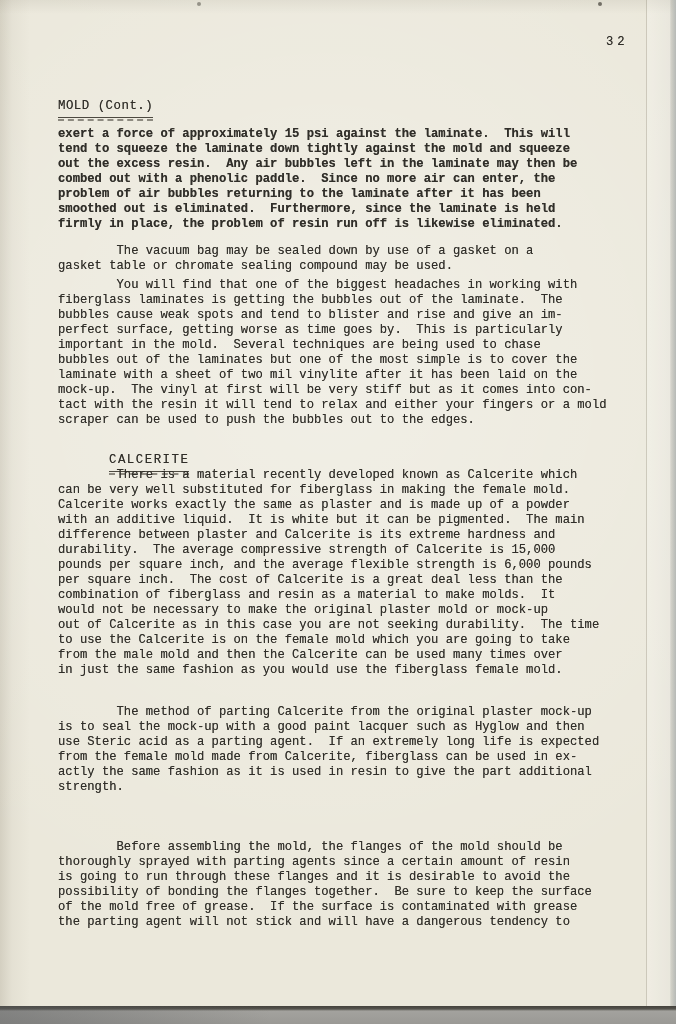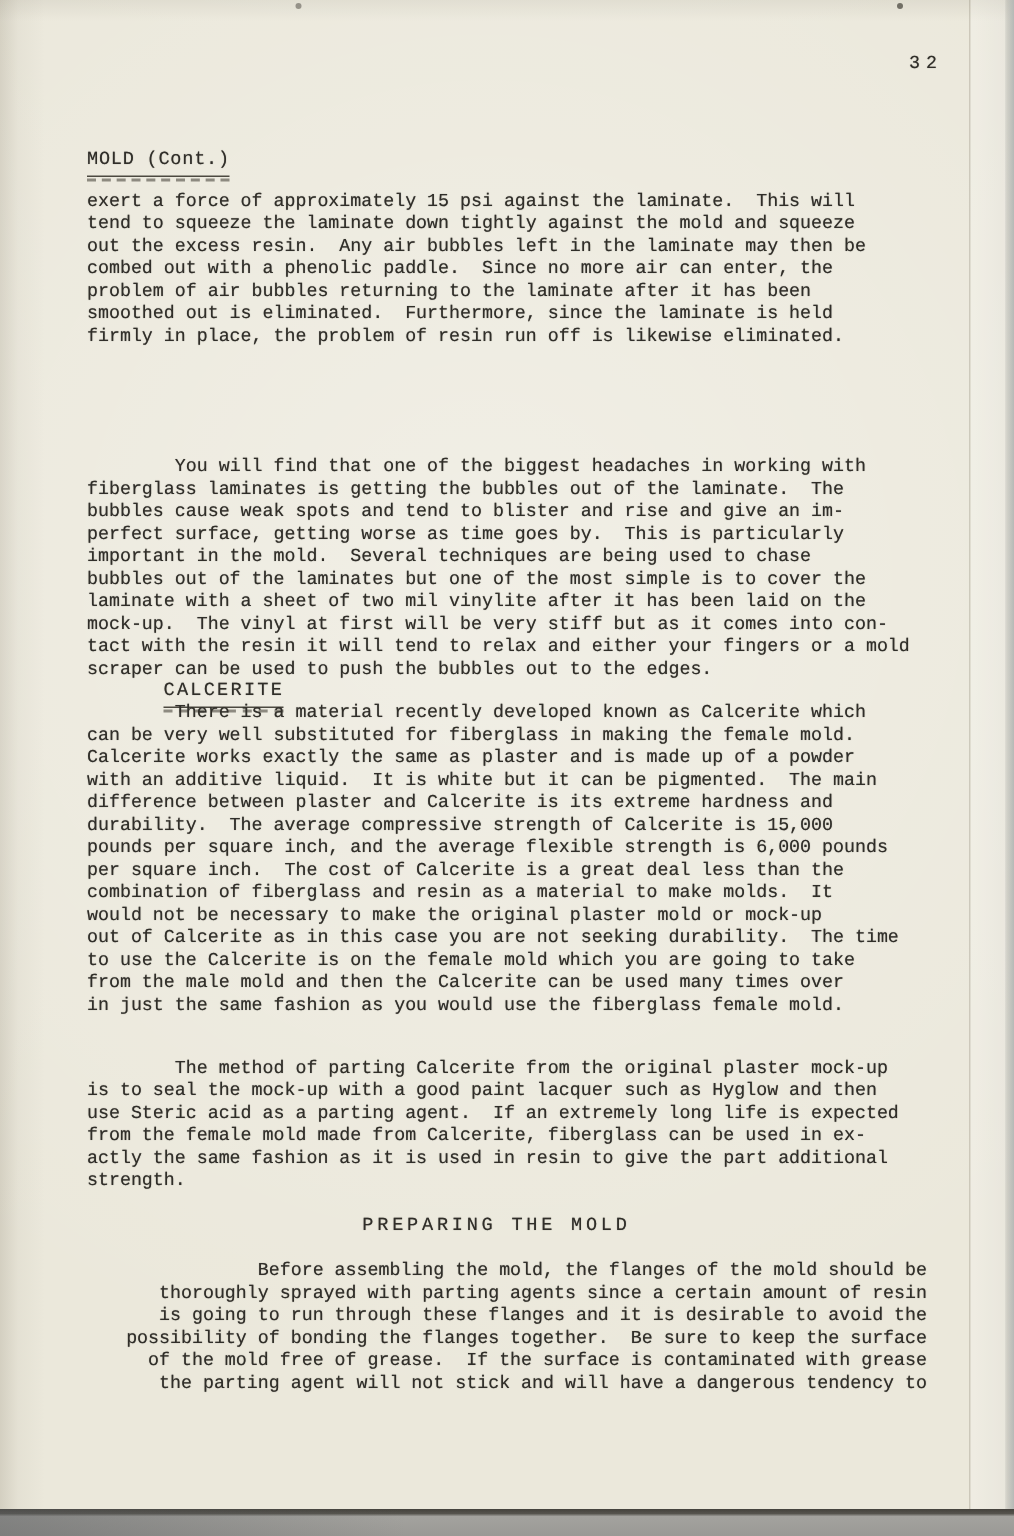--- a/index.html
+++ b/index.html
@@ -102,44 +102,46 @@
     left: 0;
     right: 0;
     bottom: -4px;
     border-bottom: 2px dashed rgba(62,59,50,0.55);
   }
   .h-mold      { left: 58px;  top: 99px;  letter-spacing: 0.5px; }
   .h-calcerite { left: 109px;  top: 453px; letter-spacing: 1.5px; }
   .h-preparing { left: 58px;  top: 810px; width: 546px; text-align: center; letter-spacing: 2.5px; white-space: nowrap; }
   .page-num    { left: 606px; top: 35px;  letter-spacing: 4px; }
 
-  .p1 { top: 127px; }
+  .p1 { top: 127px; font-weight: bold; }
   .p2 { top: 244px; }
-  .p3 { top: 304px; }
+  .p3 { top: 278px; }
   .p4 { top: 468px; }
   .p5 { top: 705px; font-family: Liberation Mono, monospace; }
-  .p6 { top: 840px; text-align: right; }
+  .p6 { top: 840px; }
 </style>
 </head>
 <body>
 
 <div class="stage">
 
   <div class="paper"></div>
 
   <div class="tw page-num">32</div>
 
   <div class="tw heading underlined h-mold">MOLD  (Cont.)</div>
   <div class="tw para p1">exert a force of approximately 15 psi against the laminate.  This will
 tend to squeeze the laminate down tightly against the mold and squeeze
 out the excess resin.  Any air bubbles left in the laminate may then be
 combed out with a phenolic paddle.  Since no more air can enter, the
 problem of air bubbles returning to the laminate after it has been
 smoothed out is eliminated.  Furthermore, since the laminate is held
 firmly in place, the problem of resin run off is likewise eliminated.</div>
+  <div class="tw para p2">        The vacuum bag may be sealed down by use of a gasket on a
+gasket table or chromate sealing compound may be used.</div>
   <div class="tw para p3">        You will find that one of the biggest headaches in working with
 fiberglass laminates is getting the bubbles out of the laminate.  The
 bubbles cause weak spots and tend to blister and rise and give an im-
 perfect surface, getting worse as time goes by.  This is particularly
 important in the mold.  Several techniques are being used to chase
 bubbles out of the laminates but one of the most simple is to cover the
 laminate with a sheet of two mil vinylite after it has been laid on the
 mock-up.  The vinyl at first will be very stiff but as it comes into con-
 tact with the resin it will tend to relax and either your fingers or a mold
 scraper can be used to push the bubbles out to the edges.</div>
@@ -159,21 +161,20 @@
 to use the Calcerite is on the female mold which you are going to take
 from the male mold and then the Calcerite can be used many times over
 in just the same fashion as you would use the fiberglass female mold.</div>
   <div class="tw para p5">        The method of parting Calcerite from the original plaster mock-up
 is to seal the mock-up with a good paint lacquer such as Hyglow and then
 use Steric acid as a parting agent.  If an extremely long life is expected
 from the female mold made from Calcerite, fiberglass can be used in ex-
 actly the same fashion as it is used in resin to give the part additional
 strength.</div>
 
-  <div class="tw heading h-preparing">PREPARING THE MOLD</div>
   <div class="tw para p6">        Before assembling the mold, the flanges of the mold should be
 thoroughly sprayed with parting agents since a certain amount of resin
 is going to run through these flanges and it is desirable to avoid the
 possibility of bonding the flanges together.  Be sure to keep the surface
 of the mold free of grease.  If the surface is contaminated with grease
 the parting agent will not stick and will have a dangerous tendency to</div>
 
   <div class="crease"></div>
   <div class="right-margin-light"></div>
   <div class="page-edge-right"></div>

